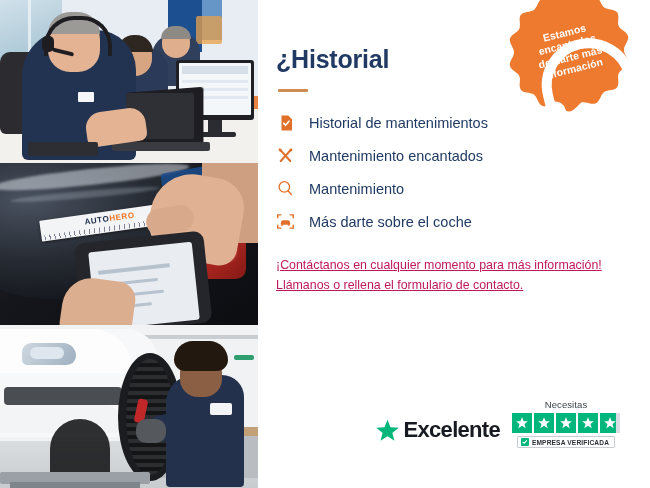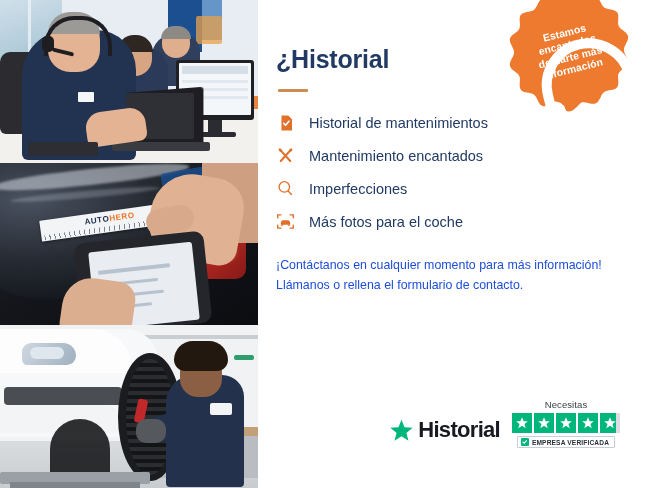--- a/index.html
+++ b/index.html
@@ -160,21 +160,21 @@
     color:#e0702a;
   }
   .fi-label{
     font-size:14.5px;color:#203a63;
     font-weight:400;white-space:nowrap;
   }
 
   .cta{
     margin-top:22px;
     font-size:12.4px;line-height:1.62;
-    color:#1d4ed8;max-width:350px;
+    color:#be185d;max-width:350px;text-decoration:underline;
   }
   .cta div{white-space:nowrap;}
 
   
   .badge{
     position:absolute;left:248px;top:-12px;
     width:126px;height:126px;
     display:flex;align-items:center;justify-content:center;
   }
   .badge svg{position:absolute;inset:0;width:126px;height:126px;}
@@ -359,38 +359,38 @@
         <span class="fi-label">Mantenimiento encantados</span>
       </li>
 
       <li class="feature-item">
         <span class="fi-icon">
           <svg viewBox="0 0 24 24" width="19" height="19">
             <circle cx="10.5" cy="10" r="6.6" stroke="#e0702a" stroke-width="1.7" fill="none"></circle>
             <path d="M15.4 15.2L19.4 19.6" stroke="#e0702a" stroke-width="1.7" stroke-linecap="round"></path>
           </svg>
         </span>
-        <span class="fi-label">Imperfecciones</span>
+        <span class="fi-label">Mantenimiento</span>
       </li>
 
       <li class="feature-item">
         <span class="fi-icon">
           <svg viewBox="0 0 24 24" width="19" height="19">
             <g stroke="#e0702a" stroke-width="1.8" fill="none" stroke-linecap="round">
               <path d="M2.2 7.4V3.6h4"></path>
                 <path d="M21.8 7.4V3.6h-4"></path>
               <path d="M2.2 16.6v3.8h4"></path>
                 <path d="M21.8 16.6v3.8h-4"></path>
             </g>
             <path d="M6 14.6c0-1 .5-2.4 1-3.2.4-.7 1-1 1.8-1h6.4c.8 0 1.4.3 1.8 1 .5.8 1 2.2 1 3.2v1.6H6z" fill="#e0702a"></path>
             <rect x="6.6" y="15.8" width="2.4" height="1.6" rx=".5" fill="#e0702a"></rect>
             <rect x="15" y="15.8" width="2.4" height="1.6" rx=".5" fill="#e0702a"></rect>
           </svg>
         </span>
-        <span class="fi-label">Más fotos para el coche</span>
+        <span class="fi-label">Más darte sobre el coche</span>
       </li>
 
 
     </ul>
 
     <div class="cta">
       <div>¡Contáctanos en cualquier momento para más información!</div>
       <div>Llámanos o rellena el formulario de contacto.</div>
     </div>
 
@@ -415,21 +415,21 @@
       </div>
     </div>
 
     <div class="trust">
       <div class="tp-brand">
         <span class="tp-star-logo">
           <svg viewBox="0 0 24 24" width="25" height="25">
             <path fill="#00b67a" d="M12 1.6l2.9 7.3 7.8.4-6 5 2 7.6-6.7-4.3-6.7 4.3 2-7.6-6-5 7.8-.4z"></path>
           </svg>
         </span>
-        <span class="tp-word">Historial</span>
+        <span class="tp-word">Excelente</span>
       </div>
       <div class="tp-right">
         <div class="tp-excel">Necesitas</div>
         <div class="tp-stars">
           <span class="tp-box">
               <svg viewBox="0 0 24 24" width="14" height="14">
                 <path fill="#ffffff" d="M12 2l2.8 7h7.2l-5.8 4.6 2.2 7.4-6.4-4.4-6.4 4.4 2.2-7.4L2 9h7.2z"></path>
               </svg>
             </span>
           <span class="tp-box">

